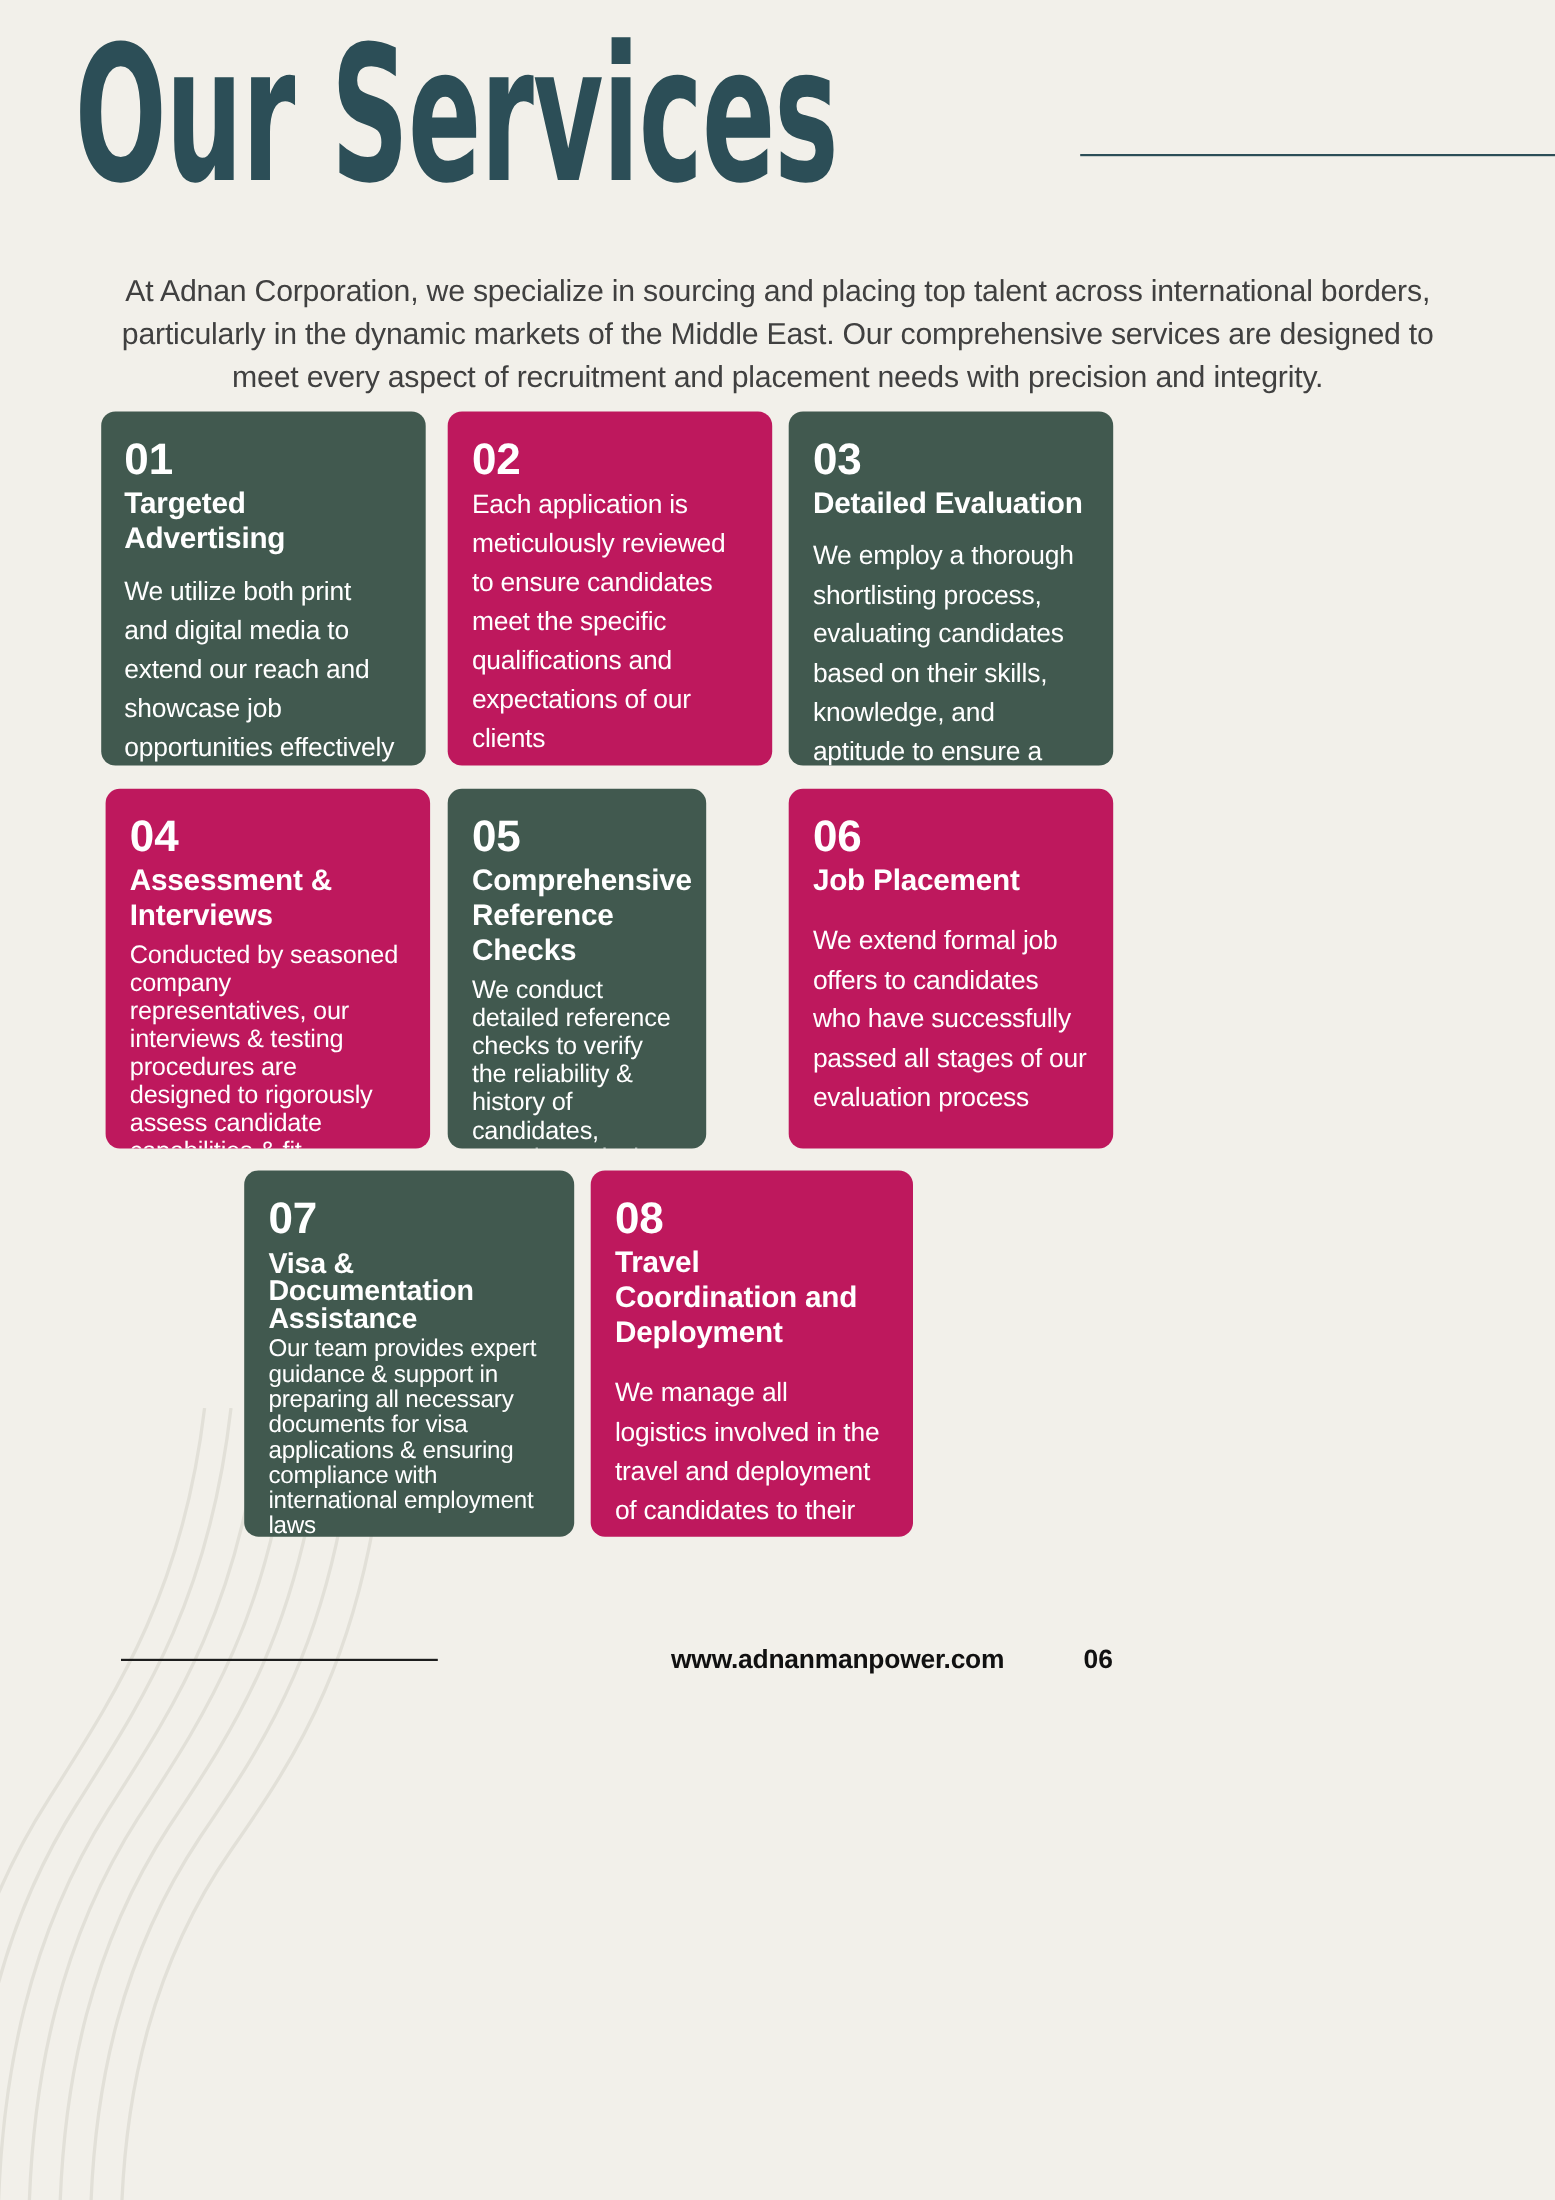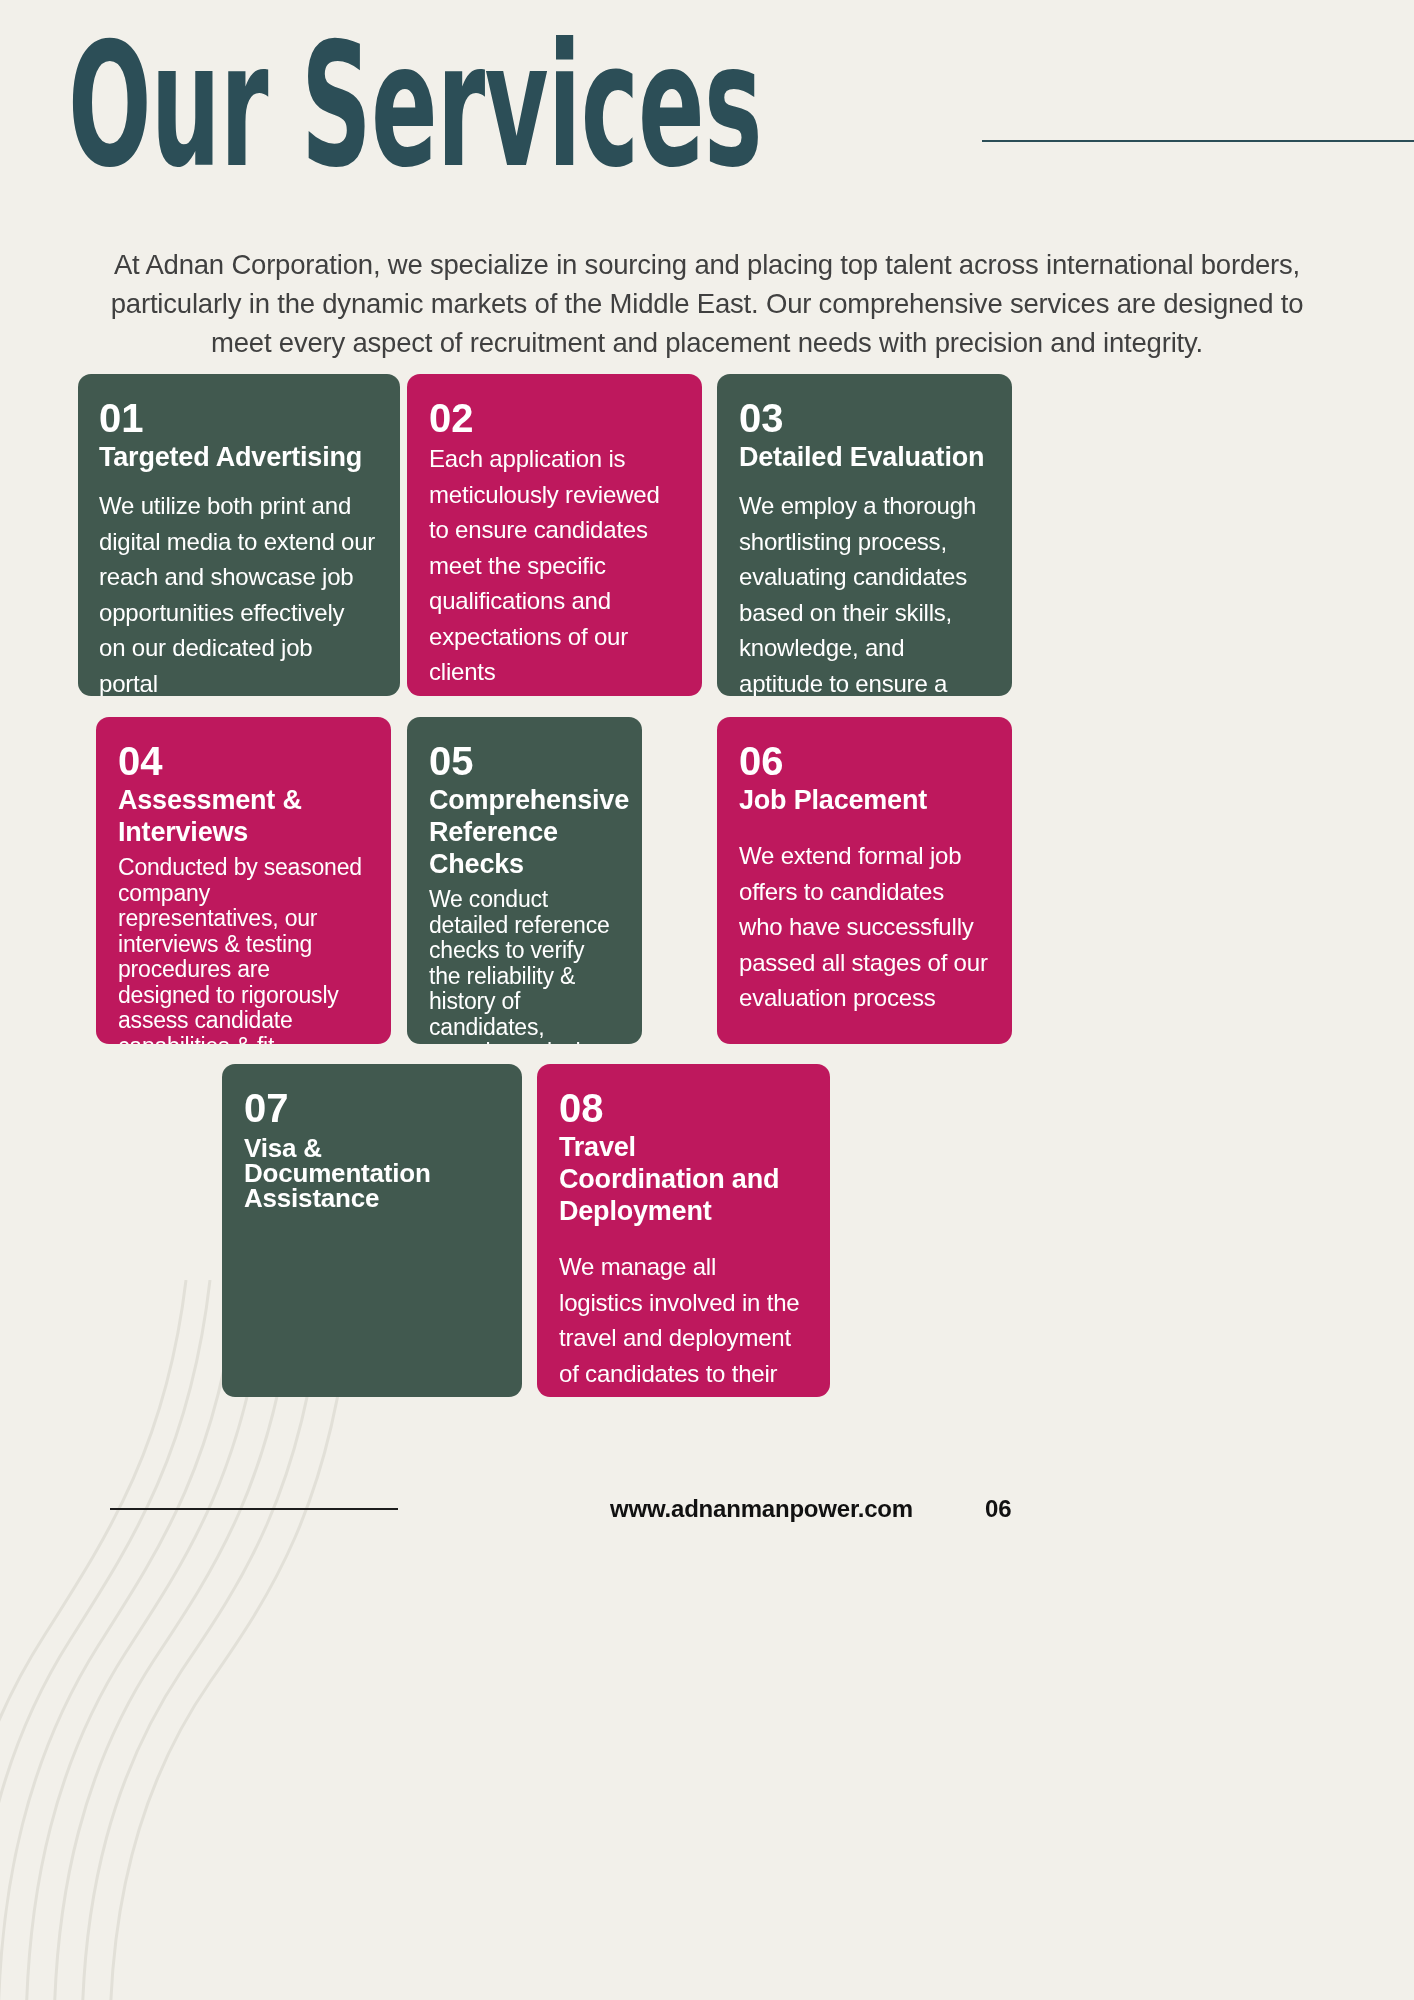--- a/index.html
+++ b/index.html
@@ -111,21 +111,21 @@
     margin-bottom: 15px;
   }
   .card-body {
     font-size: 24px;
     font-weight: 400;
     line-height: 35.5px;
     letter-spacing: -0.2px;
   }
 
   
-  .c1 { left: 78px;  top: 374px;  width: 322px; height: 322px; padding-left: 21px; }
+  .c1 { left: 92px;  top: 374px;  width: 295px; height: 322px; padding-left: 21px; }
   .c2 { left: 407px; top: 374px;  width: 295px; height: 322px; }
   .c3 { left: 717px; top: 374px;  width: 295px; height: 322px; }
 
   .c4 { left: 96px;  top: 717px;  width: 295px; height: 327px; }
   .c5 { left: 407px; top: 717px;  width: 235px; height: 327px; }
   .c6 { left: 717px; top: 717px;  width: 295px; height: 327px; }
 
   .c7 { left: 222px; top: 1064px; width: 300px; height: 333px; }
   .c8 { left: 537px; top: 1064px; width: 293px; height: 333px; }
 
@@ -224,20 +224,21 @@
 
     <div class="card teal c6">
       <div class="card-num">06</div>
       <div class="card-title">Job Placement</div>
       <div class="card-body">We extend formal job offers to candidates who have successfully passed all stages of our evaluation process</div>
     </div>
 
     <div class="card green c7">
       <div class="card-num">07</div>
       <div class="card-title">Visa &amp; Documentation Assistance</div>
+      <div class="card-body">Our team provides expert guidance &amp; support in preparing all necessary documents for visa applications &amp; ensuring compliance with international employment laws</div>
     </div>
 
     <div class="card teal c8">
       <div class="card-num">08</div>
       <div class="card-title">Travel Coordination and Deployment</div>
       <div class="card-body">We manage all logistics involved in the travel and deployment of candidates to their new workplaces abroad, ensuring a smooth transition</div>
     </div>
 
   </div>
 

